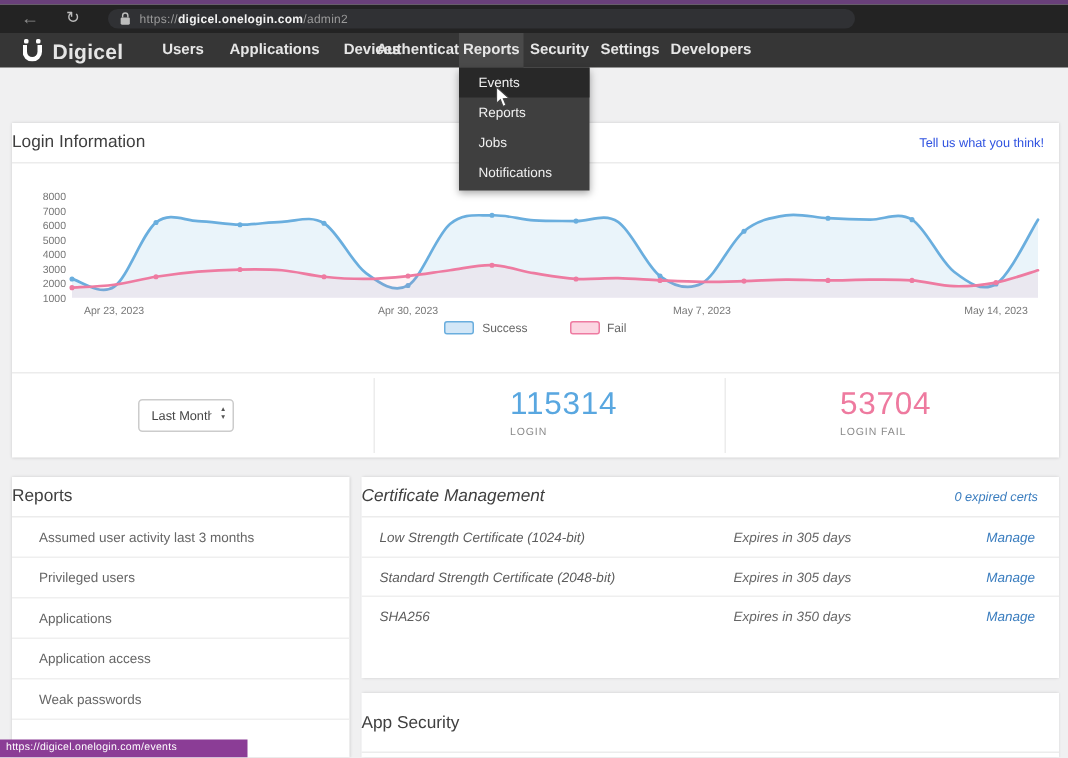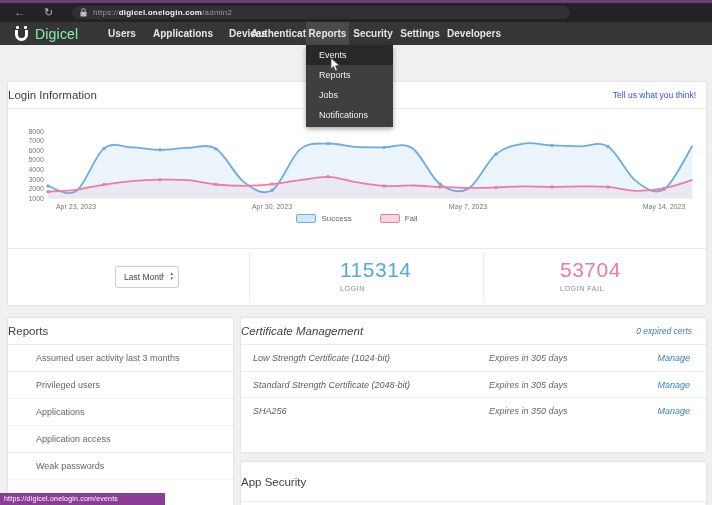--- a/index.html
+++ b/index.html
@@ -22,21 +22,21 @@
   .url-text { font-size:8px; color:#9a9a9a; white-space:nowrap; letter-spacing:.2px; }
   .url-text .host { color:#f2f2f2; font-weight:bold;margin-top:28px; }
   
   .topnav { position:absolute; top:22px; left:0; width:712px; height:23px; background:#363636; }
   .brand { position:absolute; left:14px; top:3px; height:17px; display:flex; align-items:center; }
   .brand-icon { position:relative; width:15px; height:15px; margin-right:6px; }
   .brand-icon .dot { position:absolute; top:0; width:3px; height:3px; background:#fff; border-radius:1px; }
   .brand-icon .dot.l { left:2px; } .brand-icon .dot.r { right:2px; }
   .brand-icon .u { position:absolute; left:1px; top:4px; width:13px; height:11px;
                    border:3px solid #fff; border-top:none; border-radius:0 0 7px 7px; }
-  .brand-name { color:#86efac; font-size:14px; font-weight:normal; letter-spacing:.2px; }
+  .brand-name { color:#e5e5e5; font-size:14px; font-weight:bold; letter-spacing:.2px; }
   .nav-item { position:absolute; top:0; height:23px; line-height:23px; color:#e6e6e6; font-size:10px;
               font-weight:bold; text-align:center; cursor:default; }
   .nav-item.active { background:#4a4a4a; }
   
   .dropdown { position:absolute; left:306px; top:45px; width:87px; background:#3f3f3f;
               box-shadow:0 2px 5px rgba(0,0,0,.35); z-index:30; padding-bottom:2px; }
   .dropdown-item { height:20px; line-height:20px; padding-left:13px; color:#f0f0f0; font-size:9px; }
   .dropdown-item.highlight { background:#282828; }
   .cursor { position:absolute; left:330px; top:58px; z-index:40; }
   
@@ -46,33 +46,33 @@
   
   #login-panel { left:8px; top:82px; width:698px; height:223px; }
   .feedback-link { position:absolute; right:10px; top:0; font-size:8.5px; color:#2f52e0; line-height:27px; cursor:pointer; }
   #login-chart { position:absolute; left:0; top:42px; }
   .legend-row { position:absolute; left:0; top:132px; width:100%; display:flex; justify-content:center; gap:28px; }
   .legend-item { display:flex; align-items:center; }
   .legend-swatch { width:20px; height:9px; border-radius:2px; border:1px solid; margin-right:5px; }
   .stats-divider { position:absolute; left:0; top:166px; width:100%; height:1px; background:#ececec; }
   .vdiv { position:absolute; top:170px; width:1px; height:50px; background:#ececec; }
   .vdiv.v1 { left:241px; } .vdiv.v2 { left:475px; }
-  .select-wrap { position:absolute; left:107px; top:184px; width:64px; height:22px; }
+  .select-wrap { position:absolute; left:84px; top:184px; width:64px; height:22px; }
   .select-wrap select { width:100%; height:100%; appearance:none; -webkit-appearance:none; border:1px solid #ccc;
                         border-radius:3px; background:#fff; font-size:8.5px; color:#444; padding:0 14px 0 8px;
                         font-family:"Liberation Sans", sans-serif; }
   .select-arrows { position:absolute; right:6px; top:5px; display:flex; flex-direction:column; pointer-events:none;
                    font-size:5px; line-height:5px; color:#555; }
   .stat-block { position:absolute; top:176px; }
   .stat-block.s0 { left:332px; } .stat-block.s1 { left:552px; }
   .stat-value { font-size:21px; font-weight:300; letter-spacing:.5px; line-height:24px; }
   .stat-label { font-size:7px; color:#8a8a8a; letter-spacing:.6px; margin-top:3px; }
   
   #reports-panel { left:8px; top:318px; width:225px; height:187px; }
-  .report-row { height:27px; line-height:27px; padding-left:28px; font-size:9px; color:#666;
+  .report-row { height:27px; line-height:27px; padding-left:18px; font-size:9px; color:#666;
                 border-bottom:1px solid #efefef; cursor:pointer; }
   
   #certs-panel { left:241px; top:318px; width:465px; height:134px;font-style:italic; }
   .badge-link { position:absolute; right:14px; top:0; line-height:27px; font-size:8.5px; color:#3a7dbf; cursor:pointer; }
   .cert-row { position:relative; height:26.5px; line-height:26.5px; border-bottom:1px solid #efefef; font-size:9px; color:#5d5d5d; }
   .cert-row:last-child { border-bottom:none; }
   .cert-name { position:absolute; left:12px; }
   .cert-expires { position:absolute; left:248px; color:#666; }
   .cert-manage { position:absolute; right:16px; color:#3a7dbf; cursor:pointer; }
   

